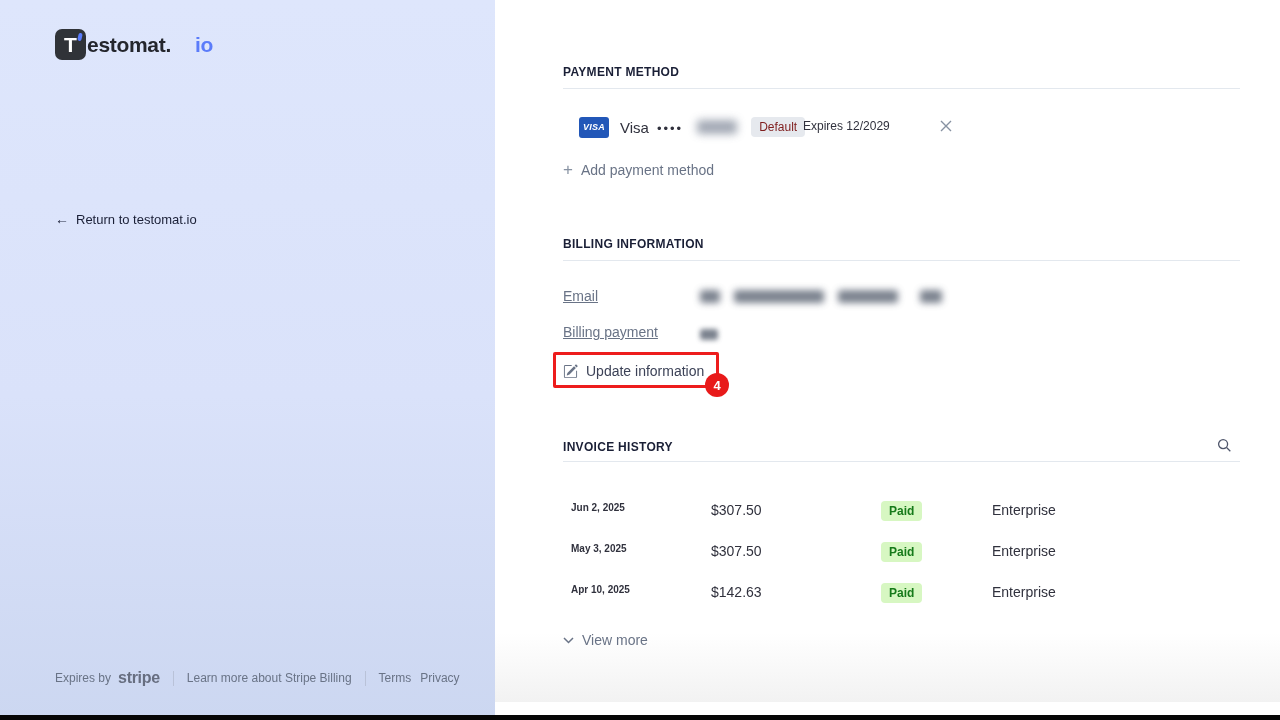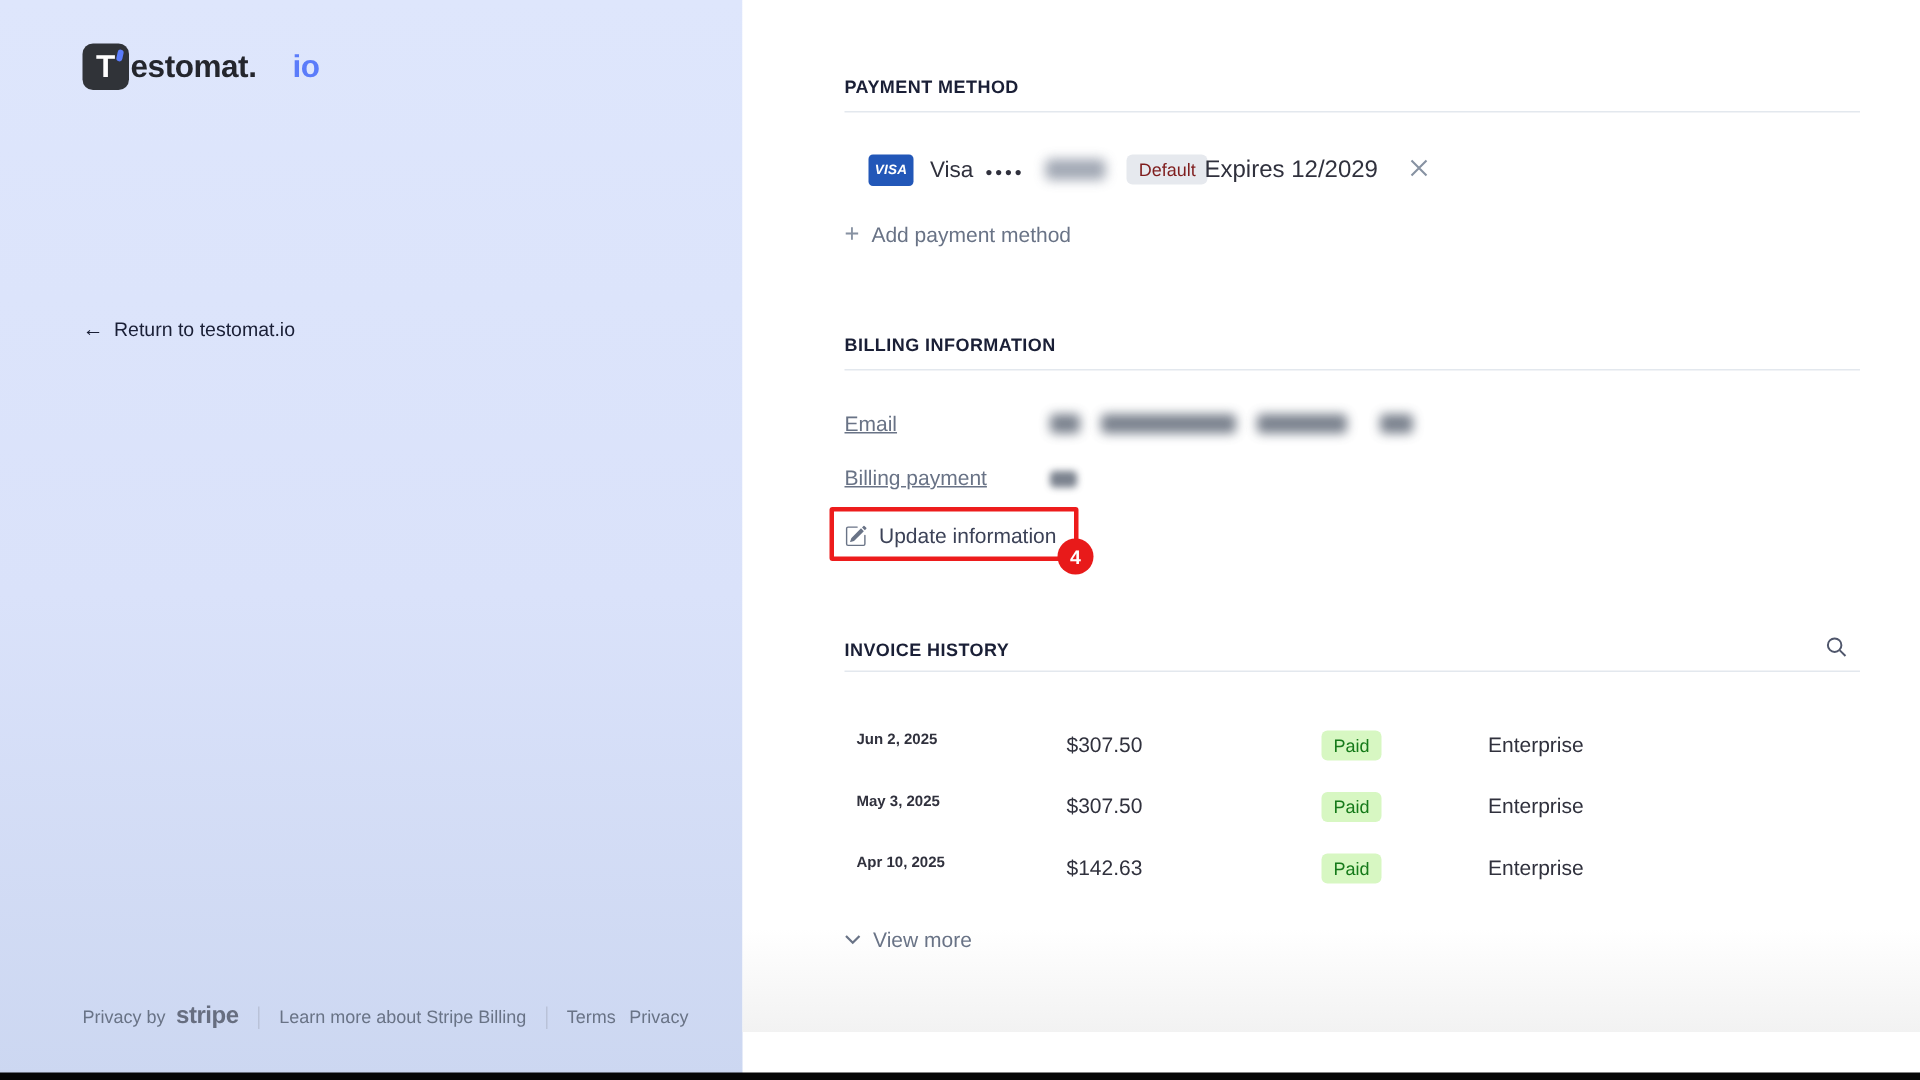--- a/index.html
+++ b/index.html
@@ -31,39 +31,39 @@
   .side-footer {
     position:absolute; left:55px; top:669px; display:flex; align-items:center;
     font-size:12px; color:#697386; white-space:nowrap;
   }
   .stripe-wordmark { font-weight:700; font-size:16px; color:#676e80; letter-spacing:-0.3px; margin-left:7px; }
   .vsep { width:1px; height:15px; background:#b9c2d8; margin:0 13px; }
   .side-footer .link { cursor:pointer;text-align:center; }
   .side-footer .gap { margin-left:9px; }
 
   
-  .main { position:absolute; left:495px; top:0; right:0; height:688px; background:linear-gradient(180deg,#ffffff 90%,#f2f2f2 100%); }
+  .main { position:absolute; left:495px; top:14px; right:0; height:688px; background:linear-gradient(180deg,#ffffff 90%,#f2f2f2 100%); }
   .section-heading { position:absolute; left:68px; font-size:12px; font-weight:700; letter-spacing:.3px; color:#1a1f36; }
   .divider { position:absolute; left:68px; right:40px; height:1px; background:#e3e8ee; }
 
   .card-row { position:absolute; left:68px; top:100px; height:26px; display:flex; align-items:center;padding-left:16px; }
   .visa-badge {
     width:30px; height:21px; background:#2257b8; border-radius:3px; color:#fff;
     font-style:italic; font-weight:800; font-size:9px; letter-spacing:.2px;
     display:flex; align-items:center; justify-content:center;
   }
   .card-brand { font-size:15px; color:#30313d; margin-left:11px; }
   .card-dots { font-size:13px; color:#30313d; letter-spacing:2px; margin-left:8px; margin-top:3px; }
   .blur-blob { background:#5a6372; opacity:.8; filter:blur(3.5px); border-radius:3px; }
   .card-digits { width:40px; height:14px; margin-left:14px; filter:blur(4px); background:#8b93a2; }
   .default-badge {
     margin-left:14px; background:#e6e9ee; color:#7f1d1d; font-size:12px;
     padding:3px 8px; border-radius:4px;
   }
-  .expires { position:absolute; left:308px; top:105px; font-size:16px; color:#30313d; }
+  .expires { position:absolute; left:308px; top:105px; font-size:12px; color:#30313d; }
   .close-btn { position:absolute; left:443px; top:104px; width:16px; height:16px; cursor:pointer; display:flex; align-items:center; justify-content:center; }
 
   .add-payment { position:absolute; left:68px; top:147px; display:flex; align-items:center; gap:8px; font-size:14px; color:#697386; cursor:pointer; }
   .add-payment .plus { font-size:17px; line-height:1; color:#8792a2; }
 
   .info-row { position:absolute; left:68px; font-size:14px; color:#697386;text-decoration:underline; }
   .email-blobs { position:absolute; left:205px; top:276px; display:flex; gap:14px; }
   .addr-blob { position:absolute; left:205px; top:312px; }
 
   .update-row { position:absolute; left:68px; top:349px; display:flex; align-items:center; gap:8px; font-size:14px; color:#3c4257; cursor:pointer; }
@@ -74,21 +74,21 @@
     display:flex; align-items:center; justify-content:center;
   }
 
   .search-btn { position:absolute; right:47px; top:424px; width:16px; height:16px; cursor:pointer; }
 
   .inv-row { position:absolute; left:68px; right:40px; height:32px; }
   .inv-row .date { position:absolute; left:8px; top:7px; font-size:10px; color:#30313d;font-weight:bold; }
   .inv-row .amount { position:absolute; left:148px; top:7px; font-size:14px; color:#30313d; }
   .paid-badge {
     position:absolute; left:318px; top:6px; background:#d7f7c2; color:#167a1a;
-    font-size:12px; font-weight:400; padding:3px 8px; border-radius:4px;
+    font-size:12px; font-weight:700; padding:3px 8px; border-radius:4px;
   }
   .inv-row .plan { position:absolute; left:429px; top:7px; font-size:14px; color:#30313d; }
 
   .view-more { position:absolute; left:68px; top:618px; display:flex; align-items:center; gap:8px; font-size:14px; color:#697386; cursor:pointer; }
 
   .edge-bar { position:absolute; left:0; bottom:0; width:100%; height:5px; background:#060606; }
 </style>
 </head>
 <body>
 
@@ -102,21 +102,21 @@
     <div class="logo-word"><span>estomat.</span><span class="accent">io</span></div>
   </div>
 
 
   <div class="return-link">
     <span class="arrow">←</span>
     <span>Return to testomat.io</span>
   </div>
 
   <div class="side-footer">
-    <span>Privacy by</span>
+    <span>Expires by</span>
     <span class="stripe-wordmark">stripe</span>
     <span class="vsep"></span>
     <span class="link">Learn more about Stripe Billing</span>
     <span class="vsep"></span>
     <span class="link">Terms</span>
     <span class="link gap">Privacy</span>
   </div>
 </div>
 
 <div class="main">

